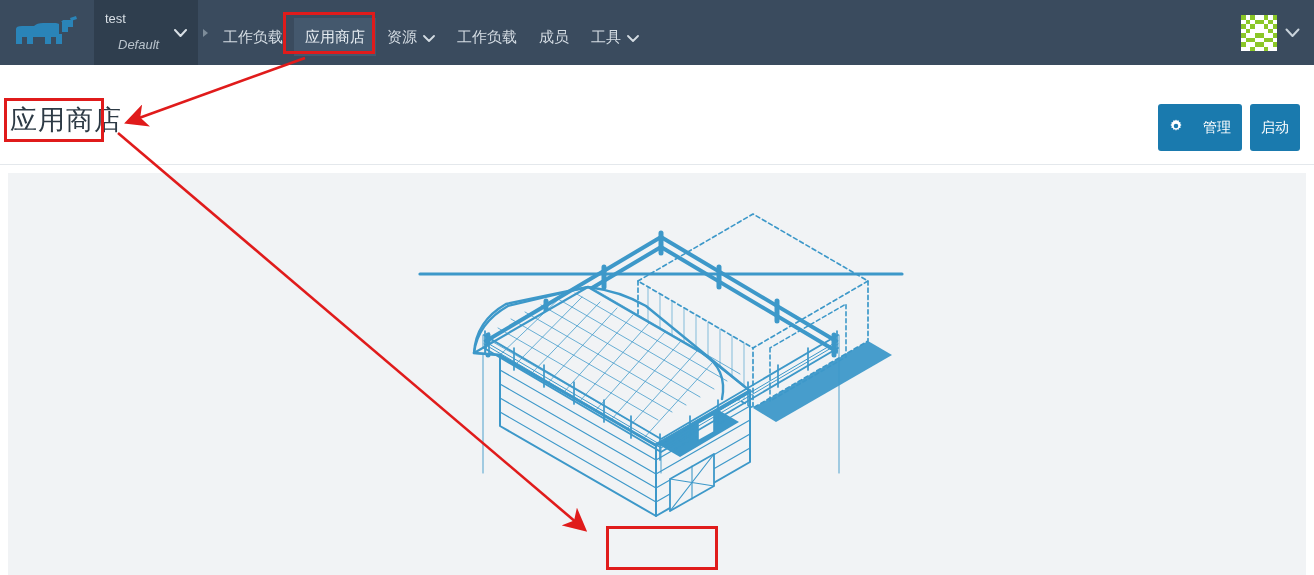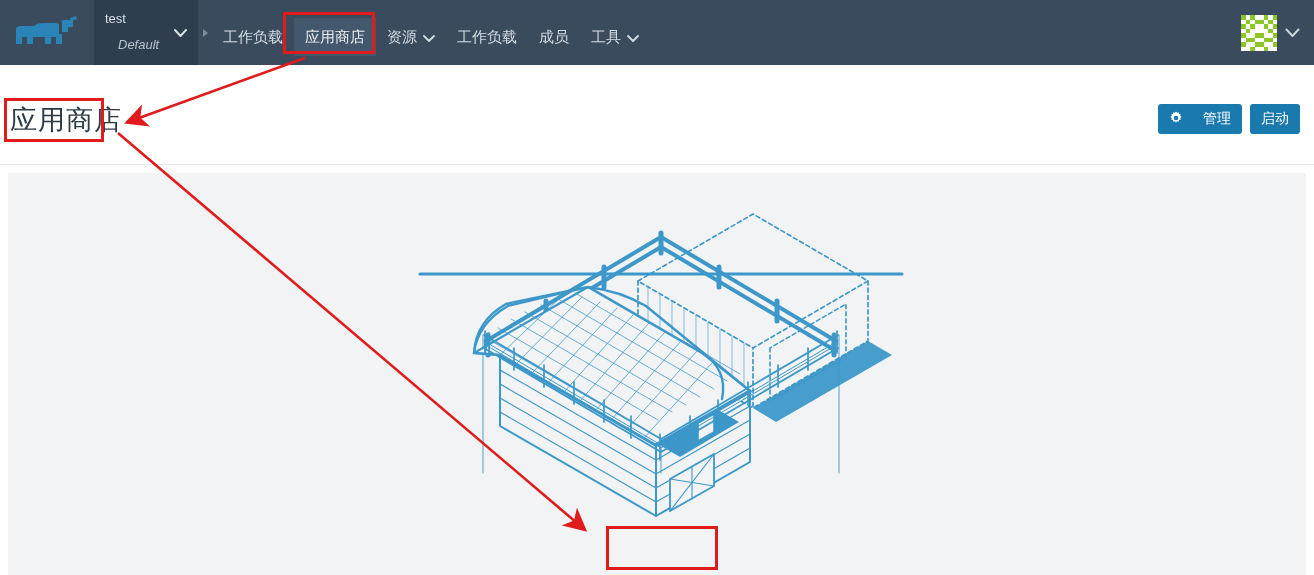--- a/index.html
+++ b/index.html
@@ -86,21 +86,21 @@
     position: absolute; left: 10px; top: 104px;
     font-size: 27px; color: #2d3a45;
     letter-spacing: 1px;
     line-height: 32px;
   }
   .header-actions {
     position: absolute; right: 14px; top: 104px;
     display: flex; gap: 8px; align-items: center;
   }
   .btn {
-    height: 30px;
+    height: 47px;
     border: none; border-radius: 3px;
     background: #1a7aae;
     color: #ffffff;
     font-size: 14px;
     font-family: "Liberation Sans", "DejaVu Sans", sans-serif;
     padding: 0 11px;
     display: flex; align-items: center; gap: 20px;
     cursor: pointer;
   }
   .divider-line {

